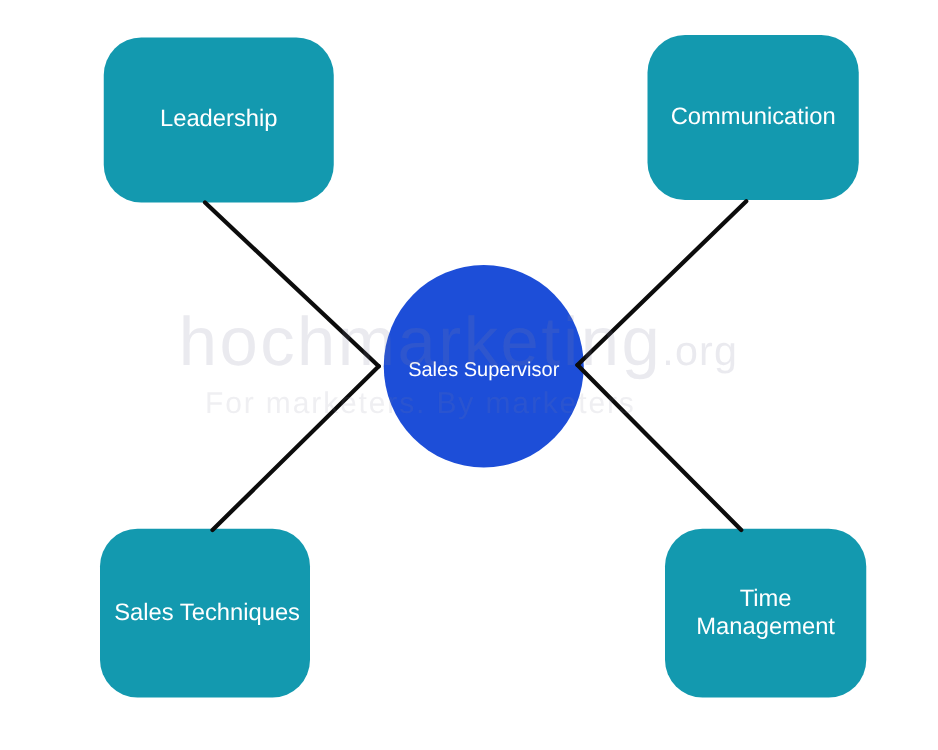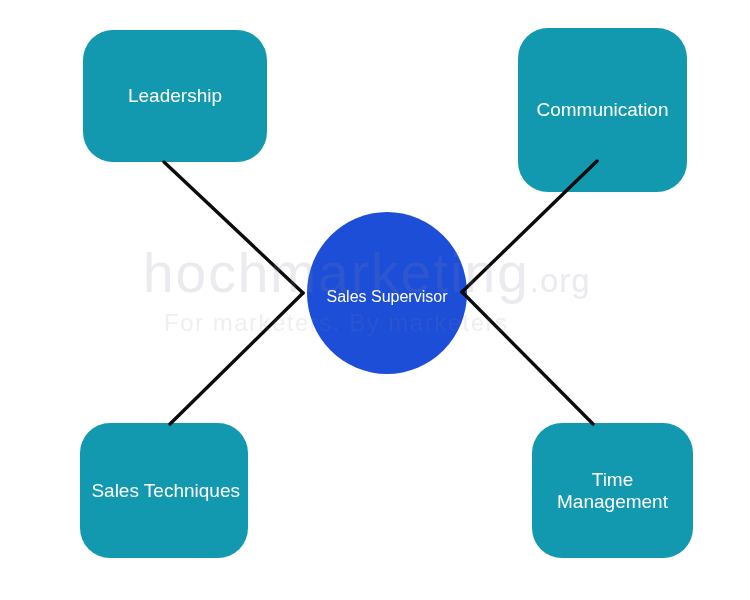--- a/index.html
+++ b/index.html
@@ -28,21 +28,21 @@
   .node .node-label {
     display: block;
     padding: 0 8px;
   }
   .box {
     background: #1399af;
     border-radius: 30px;
     font-size: 19px;
   }
   #node-leadership      { left: 83px;  top: 30px;  width: 184px; height: 132px; }
-  #node-communication   { left: 518px; top: 28px;  width: 169px; height: 164px; text-align: right; }
+  #node-communication   { left: 518px; top: 28px;  width: 169px; height: 132px; text-align: right; }
   #node-sales-techniques{ left: 80px;  top: 423px; width: 168px; height: 135px; justify-content: flex-end; }
   #node-time-management { left: 522px; top: 423px; width: 161px; height: 135px; margin-left: 10px; }
   #node-center {
     left: 307px; top: 212px;
     width: 160px; height: 162px;
     background: #1d4ed8;
     border-radius: 50%;
     font-size: 16px;
   }
   #node-center .node-label { padding-top: 8px; }

